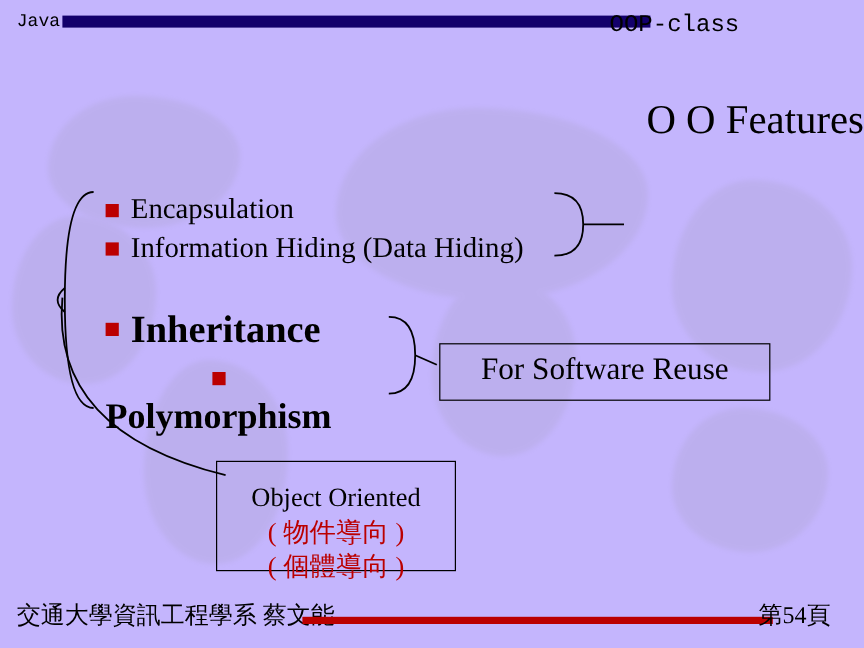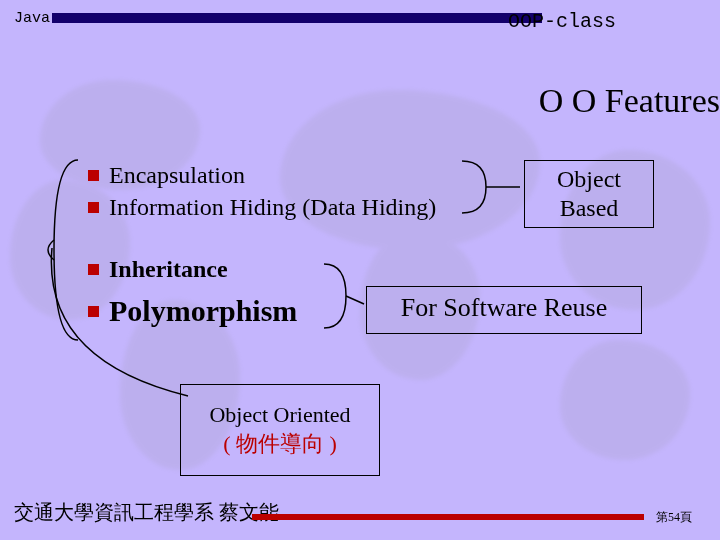--- a/index.html
+++ b/index.html
@@ -15,36 +15,36 @@
   .hdr-right { position: absolute; top: 10px;  right: 104px; font-family: "Courier New", monospace; font-size: 20px; color: #000; }
   .hdr-rule  { position: absolute; top: 13px;  left: 52px; width: 490px; height: 10px; background: #13006b; }
 
   .title { position: absolute; top: 48px; left: 0; right: 0; text-align: right; font-size: 34px; color: #000; margin-top: 34px; }
 
   
   .bullet { position: absolute; display: flex; align-items: center; gap: 10px; font-size: 24px; color: #000; }
   .sq { width: 11px; height: 11px; background: #b00; display: inline-block; flex: 0 0 11px; }
   .b1 { top: 162px; left: 88px; }
   .b2 { top: 194px; left: 88px; }
-  .b3 { top: 256px; left: 88px; font-size: 24px; font-weight: bold; }
-  .b4 { top: 294px; left: 88px; font-size: 30px; font-weight: bold; }
+  .b3 { top: 256px; left: 88px; font-size: 32px; font-weight: bold; }
+  .b4 { top: 310px; left: 88px; font-size: 30px; font-weight: bold; flex-direction: column; }
 
   
   .box { position: absolute; border: 1.5px solid #000; text-align: center; color: #000; }
   .box-objbased { top: 160px; left: 524px; width: 130px; height: 68px; font-size: 24px; padding-top: 4px; line-height: 1.2; }
   .box-reuse    { top: 286px; left: 366px; width: 276px; height: 48px; font-size: 26px; padding-top: 6px; }
   .box-objor    { top: 384px; left: 180px; width: 200px; height: 92px; font-size: 22px; line-height: 1.3; padding-top: 16px; }
   .cn { color: #b00; font-size: 22px; text-align: center; }
 
   
   svg.ov { position: absolute; overflow: visible; pointer-events: none; }
 
   
   .ftr-left  { position: absolute; bottom: 14px; left: 14px;  font-size: 20px; color: #000; }
-  .ftr-right { position: absolute; bottom: 14px; right: 28px; font-size: 12px; color: #000; }
+  .ftr-right { position: absolute; bottom: 14px; right: 28px; font-size: 20px; color: #000; }
   .ftr-rule  { position: absolute; bottom: 20px; left: 252px; width: 392px; height: 6px; background: #b00; }
 </style>
 </head>
 <body>
 
 <div class="slide">
 
   <div class="bg-map">
     <div class="blob" style="top:80px;left:40px;width:160px;height:110px"></div>
     <div class="blob" style="top:180px;left:10px;width:120px;height:140px"></div>
@@ -90,30 +90,27 @@
 
   <svg class="ov" style="top:256px;left:318px" width="50" height="80">
     <path d="M6 8 Q28 8 28 40 Q28 72 6 72" fill="none" stroke="#000" stroke-width="1.5"></path>
     <line x1="28" y1="40" x2="46" y2="48" stroke="#000" stroke-width="1.5"></line>
   </svg>
 
   <svg class="ov" style="top:240px;left:38px" width="160" height="170">
     <path d="M14 8 Q4 120 150 156" fill="none" stroke="#000" stroke-width="1.5"></path>
   </svg>
 
-  <div class="box box-objbased">
-    <div>Object</div>
-    <div>Based</div>
-  </div>
 
   <div class="box box-reuse">
     <span>For Software Reuse</span>
   </div>
 
   <div class="box box-objor">
     <div>Object Oriented</div>
     <div class="cn">( 物件導向 )</div>
+    <div class="cn">( 個體導向 )</div>
   </div>
 
   <div class="ftr-left">交通大學資訊工程學系  蔡文能</div>
   <div class="ftr-rule"></div>
   <div class="ftr-right">第54頁</div>
 </div>
 
 </body></html>

